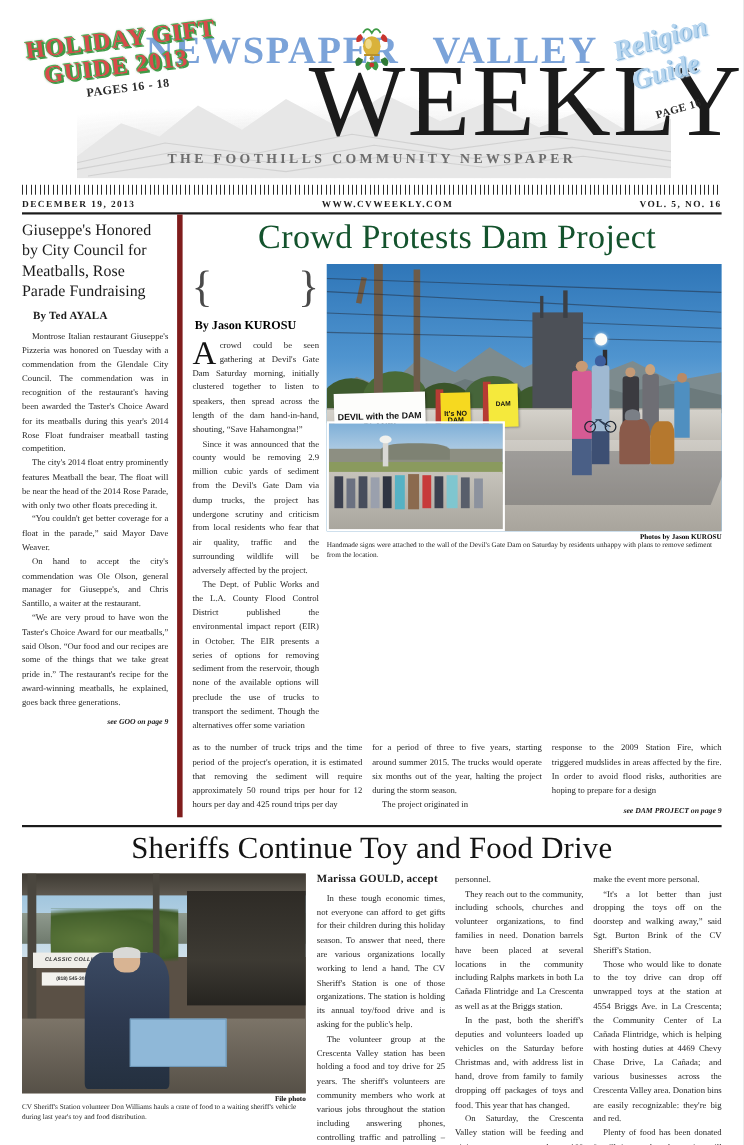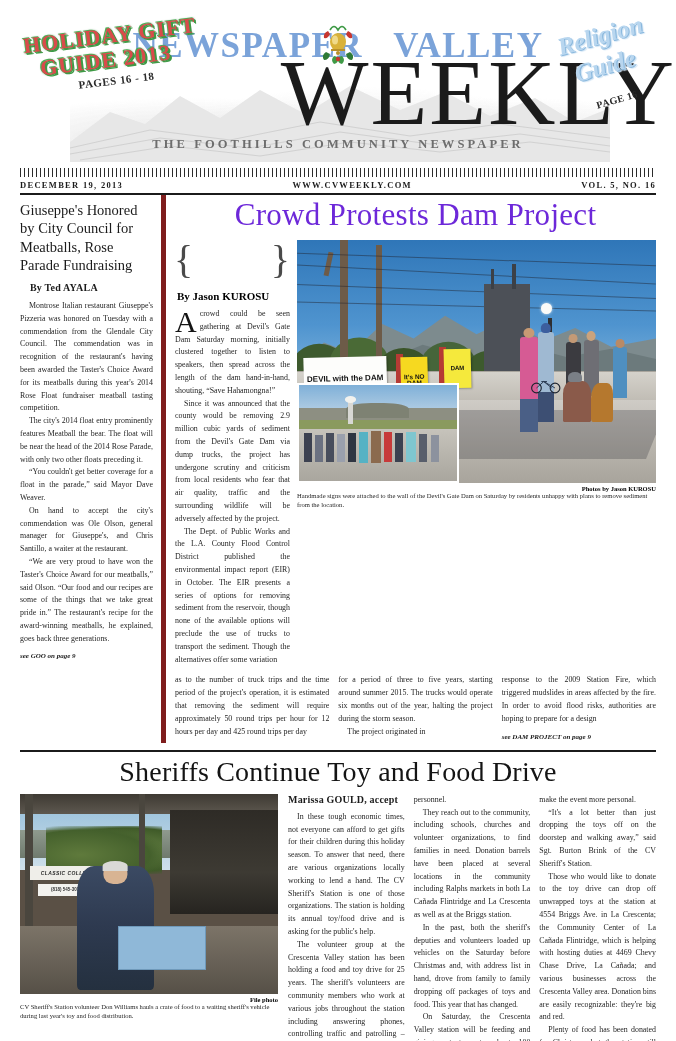--- a/index.html
+++ b/index.html
@@ -178,33 +178,33 @@
     text-align: justify;
     color: #1f1f1f;
     hyphens: auto;
   }
   .body-text p { text-indent: 9px; margin: 0; }
   .jump {
     font-family: "Liberation Serif", serif;
     font-size: 7px;
     font-weight: bold;
     font-style: italic;
-    text-align: left;
+    text-align: right;
     margin-top: 6px;
     color: #1b1b1b;
   }
 
   
   .main-head {
     font-family: "Liberation Serif", serif;
     font-size: 31px;
     font-weight: normal;
     text-align: center;
     letter-spacing: .3px;
-    color: #6d28d9;
+    color: #14532d;
     margin: 2px 0 7px;
   }
 
   .lead-row { display: flex; }
   .lead-left { width: 122px; padding-right: 7px; }
   .lead-photo-wrap { flex: 1; position: relative; }
 
   .pullquote {
     position: relative;
     padding: 4px 14px 4px 11px;

